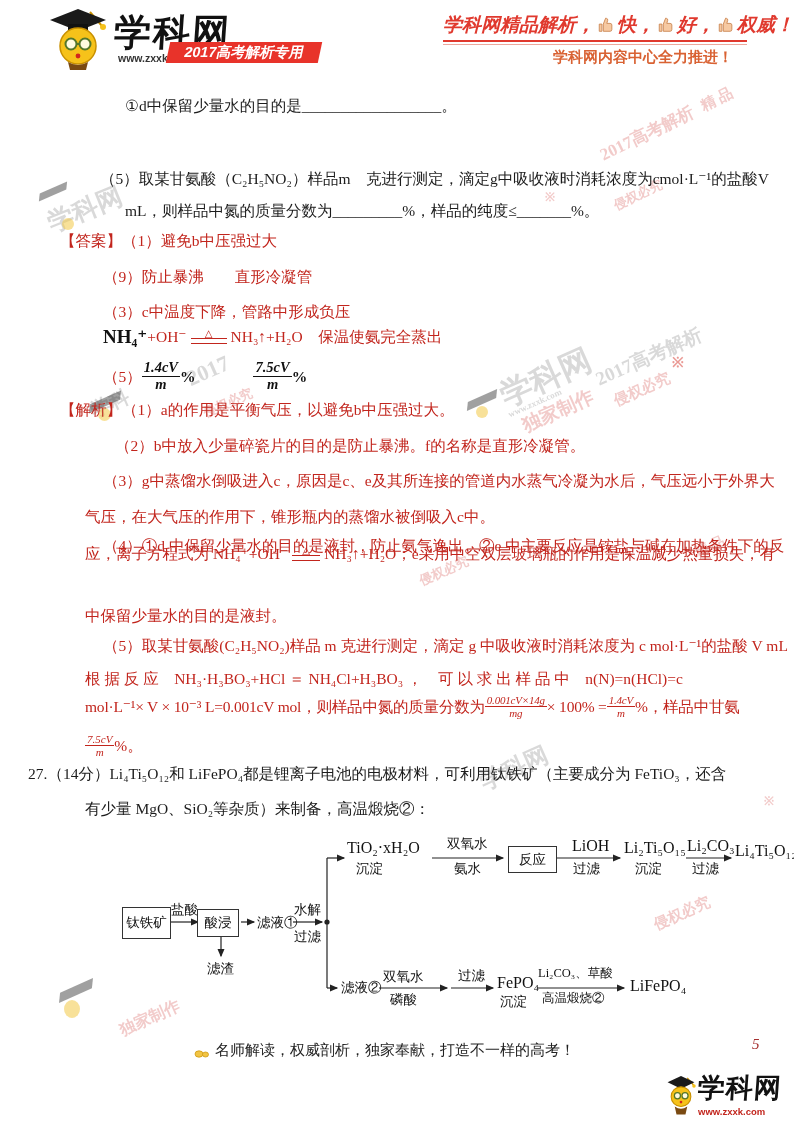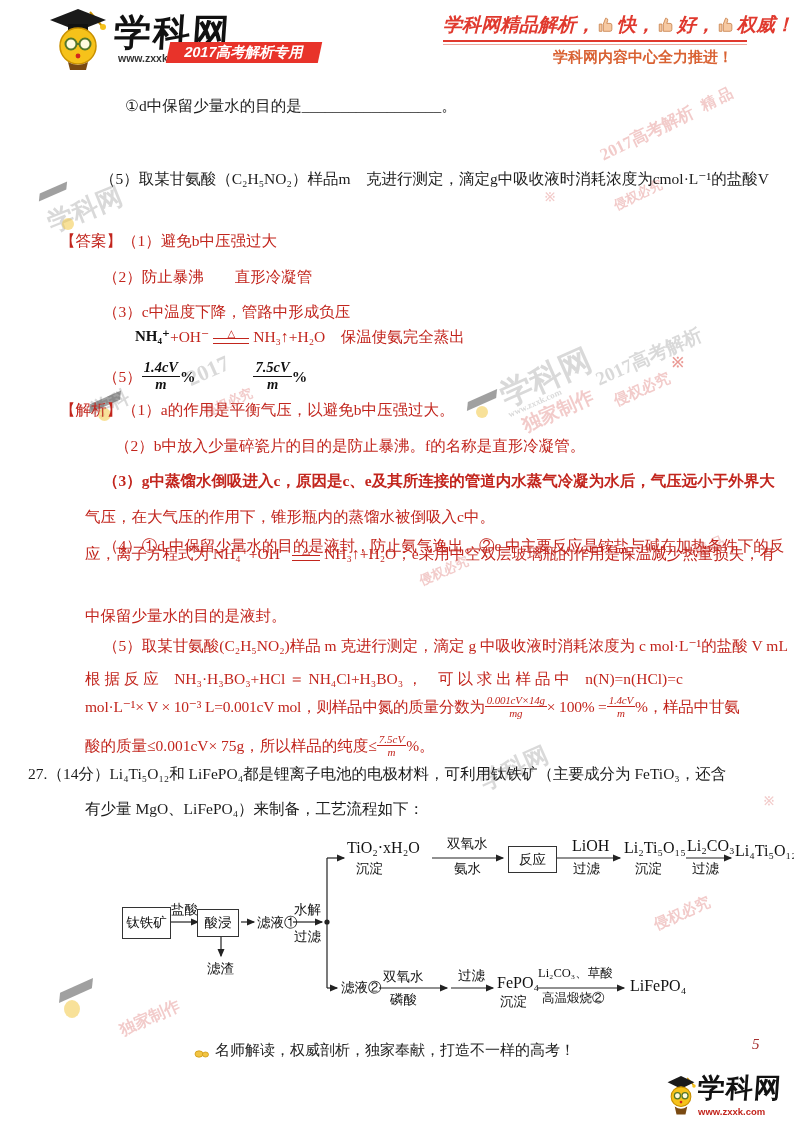--- a/index.html
+++ b/index.html
@@ -128,27 +128,28 @@
         </svg>
       <span>权威！</span>
     </div>
     <div class="slogan-underline"></div>
     <div class="slogan-underline2"></div>
     <div class="slogan2">学科网内容中心全力推进！</div>
   </div>
 
   <div class="ln" style="left:125px;top:96px;">①d中保留少量水的目的是__________________。</div>
   <div class="ln" style="left:100px;top:169px;">（5）取某甘氨酸（C₂H₅NO₂）样品m　克进行测定，滴定g中吸收液时消耗浓度为cmol·L⁻¹的盐酸V</div>
+  <div class="ln" style="left:125px;top:201px;">mL，则样品中氮的质量分数为_________%，样品的纯度≤_______%。</div>
 
   <div class="ln red" style="left:60px;top:231px;"><span>【答案】</span><span>（1）避免b中压强过大</span></div>
-  <div class="ln red" style="left:103px;top:267px;">（2）防止暴沸　　直形冷凝管</div>
+  <div class="ln red" style="left:103px;top:267px;">（9）防止暴沸　　直形冷凝管</div>
   <div class="ln red" style="left:103px;top:302px;">（3）c中温度下降，管路中形成负压</div>
 
   <div class="ln red flexln" style="left:103px;top:327px;">
-    <span class="bold-black" style="font-size:15px;margin-left:32px;">NH₄⁺</span>
+    <span class="bold-black" style="font-size:19px;">NH₄⁺</span>
     <span>+OH⁻</span>
     <span class="heq">
         <span class="delta">△</span>
         <span class="bar"></span>
       </span>
     <span>NH₃↑+H₂O</span>
     <span>　保温使氨完全蒸出</span>
   </div>
 
   <div class="ln red flexln" style="left:103px;top:358px;height:36px;">
@@ -161,21 +162,21 @@
     <span style="display:inline-block;width:58px;"></span>
     <span class="frac big">
         <span class="num">7.5cV</span>
         <span class="den">m</span>
       </span>
     <span class="bold-black">%</span>
   </div>
 
   <div class="ln red" style="left:60px;top:400px;"><span>【解析】</span><span>（1）a的作用是平衡气压，以避免b中压强过大。</span></div>
   <div class="ln red" style="left:103px;top:436px;margin-left:12px;">（2）b中放入少量碎瓷片的目的是防止暴沸。f的名称是直形冷凝管。</div>
-  <div class="ln red" style="left:103px;top:471px;font-weight:bold;">（3）g中蒸馏水倒吸进入c，原因是c、e及其所连接的管道内水蒸气冷凝为水后，气压远小于外界大</div>
+  <div class="ln red" style="left:103px;top:471px;">（3）g中蒸馏水倒吸进入c，原因是c、e及其所连接的管道内水蒸气冷凝为水后，气压远小于外界大</div>
   <div class="ln red" style="left:85px;top:507px;">气压，在大气压的作用下，锥形瓶内的蒸馏水被倒吸入c中。</div>
   <div class="ln red" style="left:103px;top:536px;">（4）①d 中保留少量水的目的是液封，防止氨气逸出。②e 中主要反应是铵盐与碱在加热条件下的反</div>
 
   <div class="ln red flexln" style="left:85px;top:544px;">
     <span>应，离子方程式为 NH₄⁺+OH⁻</span>
     <span class="heq sm">
         <span class="delta">△</span>
         <span class="bar"></span>
       </span>
     <span>NH₃↑+H₂O；e采用中空双层玻璃瓶的作用是保温减少热量损失，有</span>
@@ -193,30 +194,29 @@
       </span>
     <span>× 100% =</span>
     <span class="frac small">
         <span class="num">1.4cV</span>
         <span class="den">m</span>
       </span>
     <span>%，样品中甘氨</span>
   </div>
 
   <div class="ln red flexln" style="left:85px;top:733px;">
-    <span>酸的质量≤0.001cV× 75g，所以样品的纯度≤</span>
     <span class="frac small">
         <span class="num">7.5cV</span>
         <span class="den">m</span>
       </span>
     <span>%。</span>
   </div>
 
   <div class="ln" style="left:28px;top:764px;">27.（14分）Li₄Ti₅O₁₂和 LiFePO₄都是锂离子电池的电极材料，可利用钛铁矿（主要成分为 FeTiO₃，还含</div>
-  <div class="ln" style="left:85px;top:799px;">有少量 MgO、LiFePO₄）来制备，工艺流程如下：</div>
+  <div class="ln" style="left:85px;top:799px;">有少量 MgO、SiO₂等杂质）来制备，高温煅烧②：</div>
 
   <div id="flow">
     <svg width="699" height="188" viewBox="0 0 699 188">
       <defs>
         <marker id="ah" markerWidth="8" markerHeight="8" refX="6" refY="3" orient="auto">
           <path d="M0,0 L7,3 L0,6 Z" fill="#222"></path>
         </marker>
       </defs>
       <line x1="232" y1="28" x2="232" y2="158" stroke="#222" stroke-width="1.2"></line>
       <circle cx="232" cy="92" r="2.6" fill="#222"></circle>

